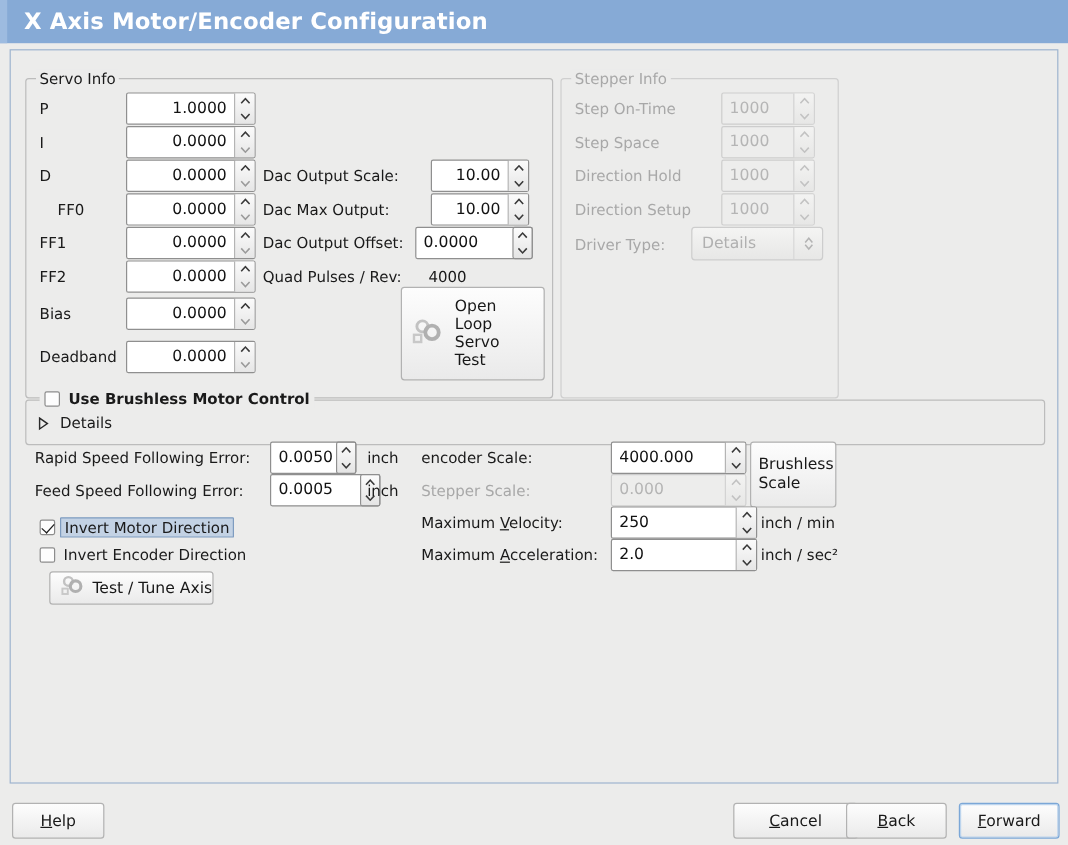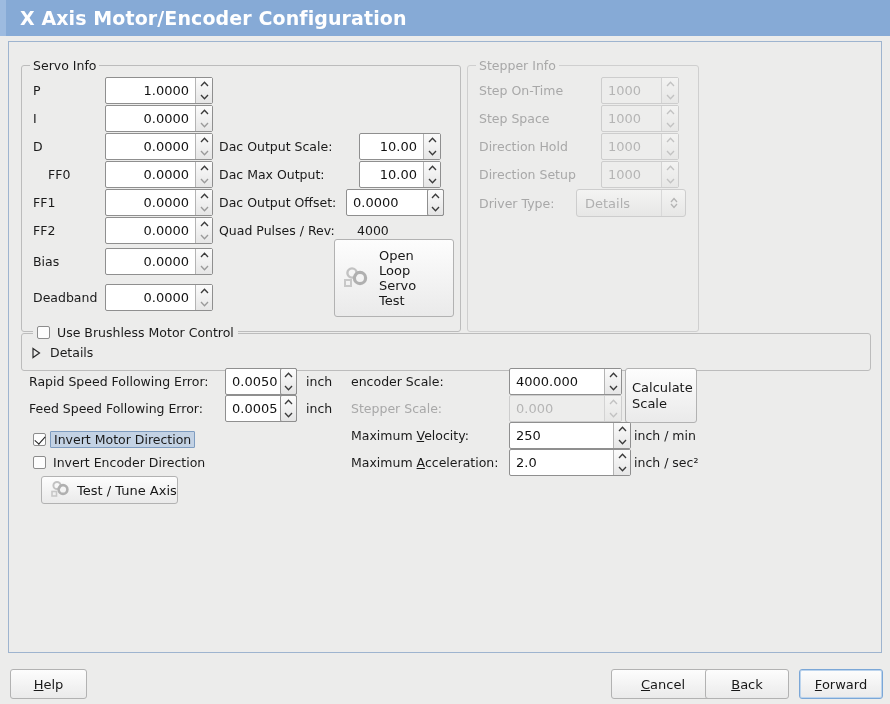--- a/index.html
+++ b/index.html
@@ -153,21 +153,21 @@
   }
   .cbox .box.checked::after {
     content: "";
     position: absolute; left: 3px; top: 0px;
     width: 5px; height: 9px;
     border: solid #1c1c1c;
     border-width: 0 1.6px 1.6px 0;
     transform: rotate(42deg);
   }
   .cbox .ctxt { font-size: 12.5px; }
-  .cbox .ctxt.bold { font-weight: normal; text-align: center; }
+  .cbox .ctxt.bold { font-weight: bold; text-align: center; }
   .cbox .ctxt.sel {
     background: #c3d2e4;
     border: 1px solid #7e9cc0;
     padding: 0 3px;
     margin: -1px -3px;
     border-radius: 1px;
   }
 
   
   .gears { flex: 0 0 auto; display: block; }
@@ -497,21 +497,21 @@
       <span class="ar">
           <svg width="9" height="6" viewBox="0 0 9 6">
             <path d="M1 1 L4.5 4.8 L8 1" fill="none" stroke="#3a3a3a" stroke-width="1.3"></path>
           </svg>
         </span>
     </span>
   </div>
   <span class="lbl" style="left:297px; top:332px;">inch</span>
 
   <span class="lbl" style="left:20px; top:359px;">Feed Speed Following Error:</span>
-  <div class="spin left detached" style="left:216px; top:353px; width:72px;">
+  <div class="spin left detached" style="left:216px; top:353px; width:92px;">
     <span class="val">0.0005</span>
     <span class="btns">
       <span class="ar">
           <svg width="9" height="6" viewBox="0 0 9 6">
             <path d="M1 5 L4.5 1.2 L8 5" fill="none" stroke="#3a3a3a" stroke-width="1.3"></path>
           </svg>
         </span>
       <span class="ar">
           <svg width="9" height="6" viewBox="0 0 9 6">
             <path d="M1 1 L4.5 4.8 L8 1" fill="none" stroke="#3a3a3a" stroke-width="1.3"></path>
@@ -569,21 +569,21 @@
         </span>
       <span class="ar">
           <svg width="9" height="6" viewBox="0 0 9 6">
             <path d="M1 1 L4.5 4.8 L8 1" fill="none" stroke="#c2c2c2" stroke-width="1.3"></path>
           </svg>
         </span>
     </span>
   </div>
 
   <div class="btn" style="left:616px; top:326px; width:72px; height:55px; flex-direction:column; align-items:flex-start; padding-left:6px; justify-content:center; line-height:16px;">
-    <span>Calculate</span>
+    <span>Brushless</span>
     <span>Scale</span>
   </div>
 
   <span class="lbl" style="left:342px; top:386px;">
     <span>Maximum </span><span class="u">V</span><span>elocity:</span>
   </span>
   <div class="spin left" style="left:500px; top:380px; width:122px;">
     <span class="val">250</span>
     <span class="btns">
       <span class="ar">

